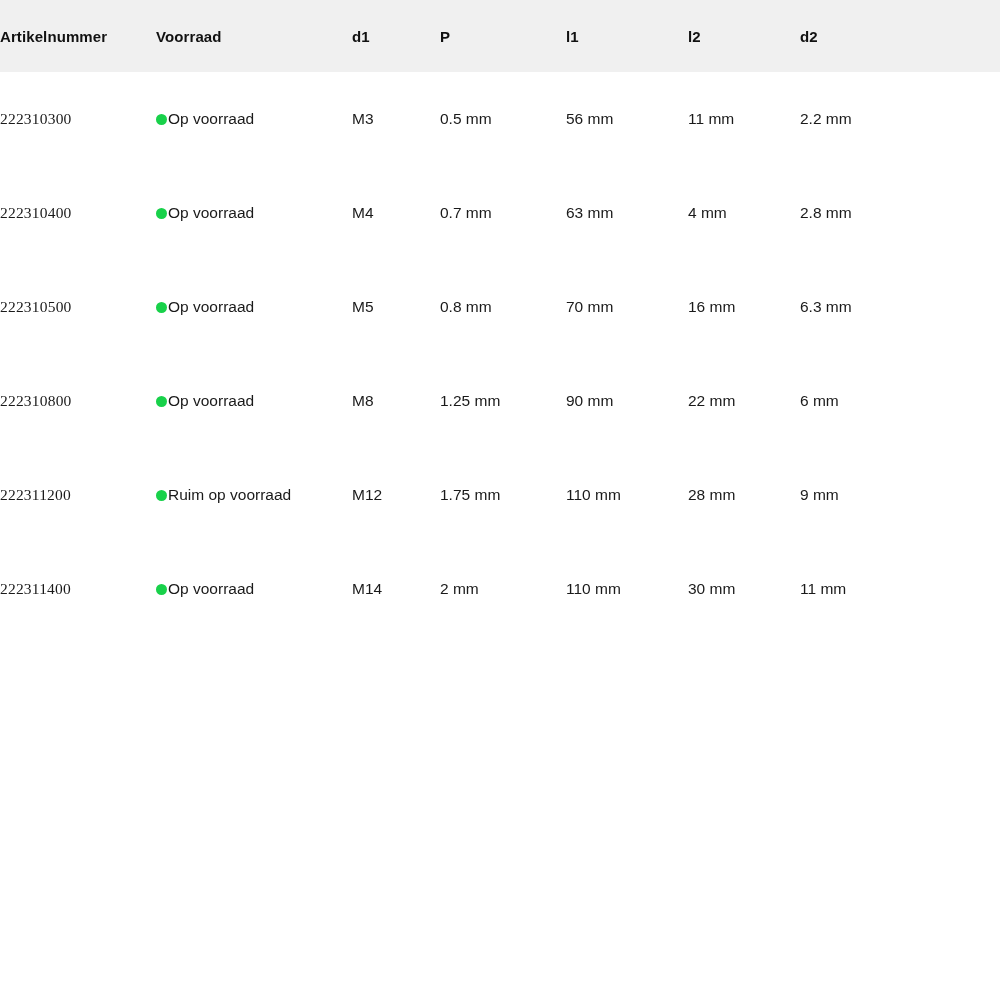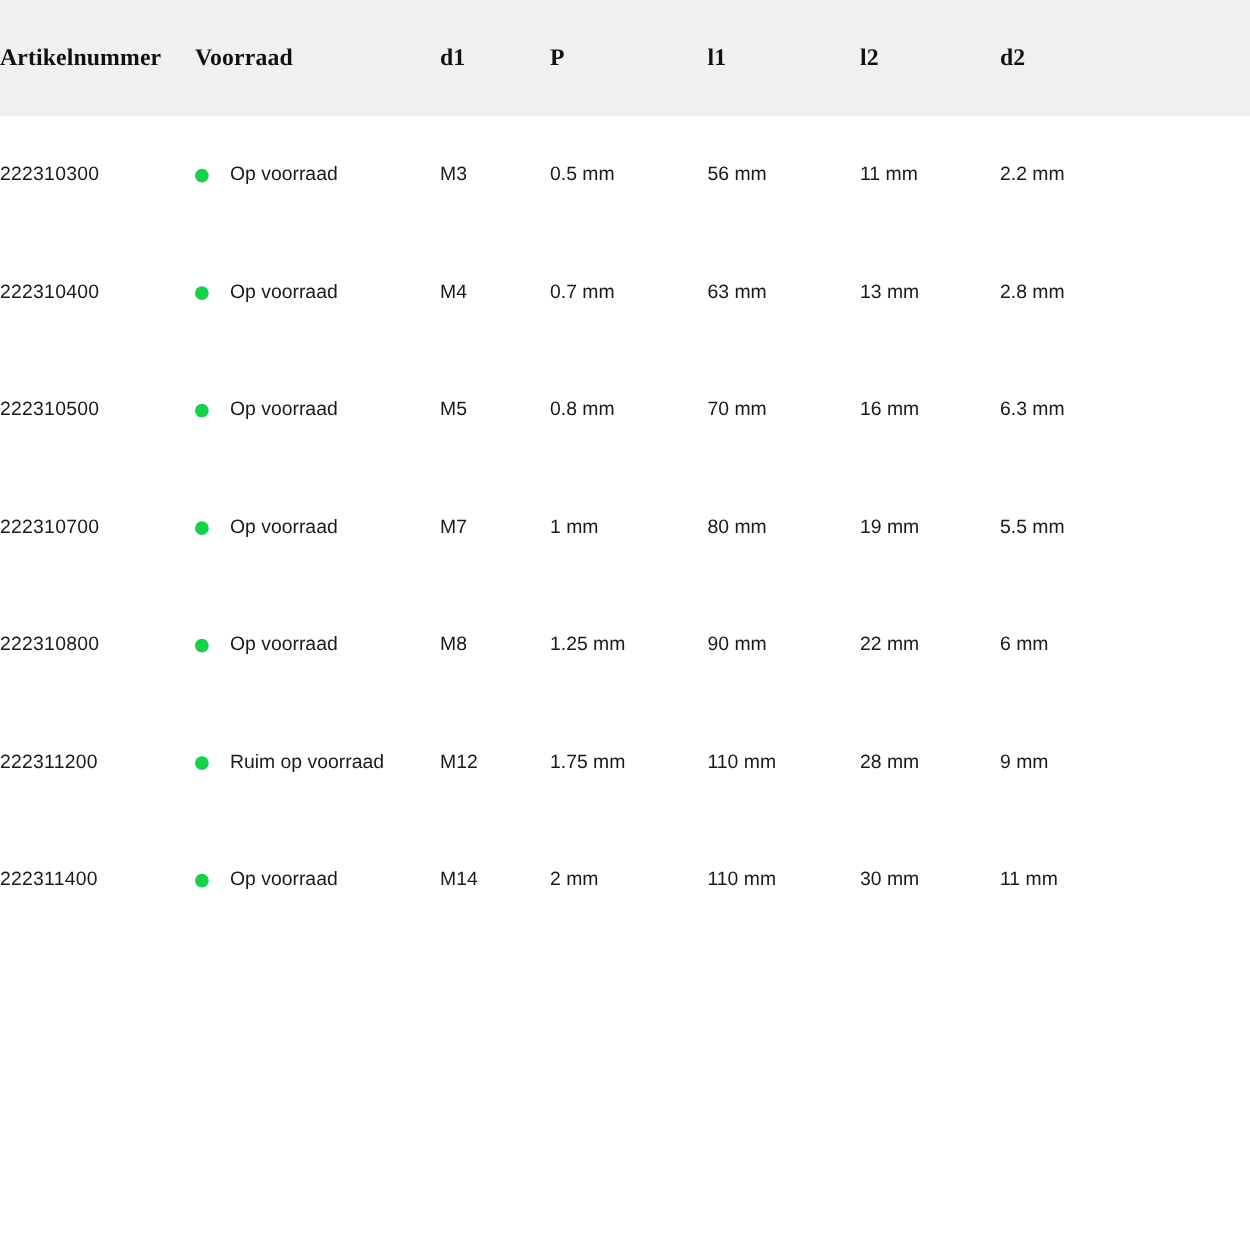--- a/index.html
+++ b/index.html
@@ -23,57 +23,57 @@
   table.product-table {
     width: 1000px;
     border-collapse: collapse;
     table-layout: fixed;
   }
   table.product-table thead tr {
     background: #f0f0f0;
   }
   table.product-table thead th {
     text-align: left;
-    font-size: 19px;
+    font-size: 15px;
     font-weight: bold;
     color: #111111;
     padding: 0;
-    height: 93px;
+    height: 72px;
     vertical-align: middle;
     letter-spacing: 0.1px;
-    font-family: Liberation Serif, serif;
   }
   table.product-table tbody td {
     text-align: left;
     font-size: 15.5px;
     color: #1a1a1a;
     height: 94px;
     vertical-align: middle;
     padding: 0;
     font-weight: normal;
   }
   td.col-art, th.col-art { padding-left: 68px; }
   th.col-art { padding-left: 68px; }
   td.col-art {
     font-weight: bold;
     font-size: 16px;
     letter-spacing: 0.2px;
+    font-family: Liberation Serif, serif;
   }
   .col-art  { width: 156px; }
   .col-stock{ width: 196px; }
   .col-d1   { width: 88px; margin-top: 48px; }
   .col-p    { width: 126px; }
   .col-l1   { width: 122px; }
   .col-l2   { width: 112px; }
   .col-d2   { width: 120px; }
   th.col-stock, td.col-stock { padding-left: 0; }
   .stock-cell {
     display: flex;
     align-items: center;
-    gap: 17px;
+    gap: 1px;
     white-space: nowrap;
   }
   .dot {
     display: inline-block;
     width: 11px;
     height: 11px;
     border-radius: 50%;
     background: #18d14a;
     flex: 0 0 auto;
   }
@@ -120,52 +120,37 @@
           <td class="col-art">222310400</td>
           <td class="col-stock">
             <span class="stock-cell">
               <span class="dot" style="background: rgb(24, 209, 74);"></span>
               <span class="stock-label">Op voorraad</span>
             </span>
           </td>
           <td class="col-d1">M4</td>
           <td class="col-p">0.7 mm</td>
           <td class="col-l1">63 mm</td>
-          <td class="col-l2">13 mm</td>
+          <td class="col-l2">4 mm</td>
           <td class="col-d2">2.8 mm</td>
           <td class="spacer-col"></td>
         </tr>
         <tr>
           <td class="col-art">222310500</td>
           <td class="col-stock">
             <span class="stock-cell">
               <span class="dot" style="background: rgb(24, 209, 74);"></span>
               <span class="stock-label">Op voorraad</span>
             </span>
           </td>
           <td class="col-d1">M5</td>
           <td class="col-p">0.8 mm</td>
           <td class="col-l1">70 mm</td>
           <td class="col-l2">16 mm</td>
           <td class="col-d2">6.3 mm</td>
-          <td class="spacer-col"></td>
-        </tr>
-        <tr>
-          <td class="col-art">222310700</td>
-          <td class="col-stock">
-            <span class="stock-cell">
-              <span class="dot" style="background: rgb(24, 209, 74);"></span>
-              <span class="stock-label">Op voorraad</span>
-            </span>
-          </td>
-          <td class="col-d1">M7</td>
-          <td class="col-p">1 mm</td>
-          <td class="col-l1">80 mm</td>
-          <td class="col-l2">19 mm</td>
-          <td class="col-d2">5.5 mm</td>
           <td class="spacer-col"></td>
         </tr>
         <tr>
           <td class="col-art">222310800</td>
           <td class="col-stock">
             <span class="stock-cell">
               <span class="dot" style="background: rgb(24, 209, 74);"></span>
               <span class="stock-label">Op voorraad</span>
             </span>
           </td>

